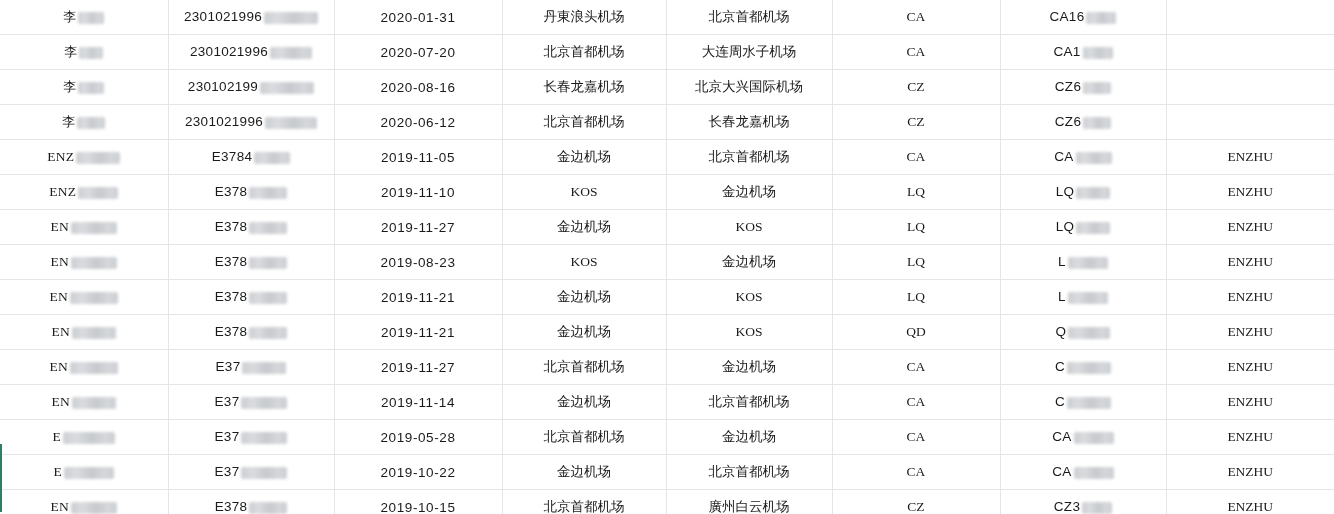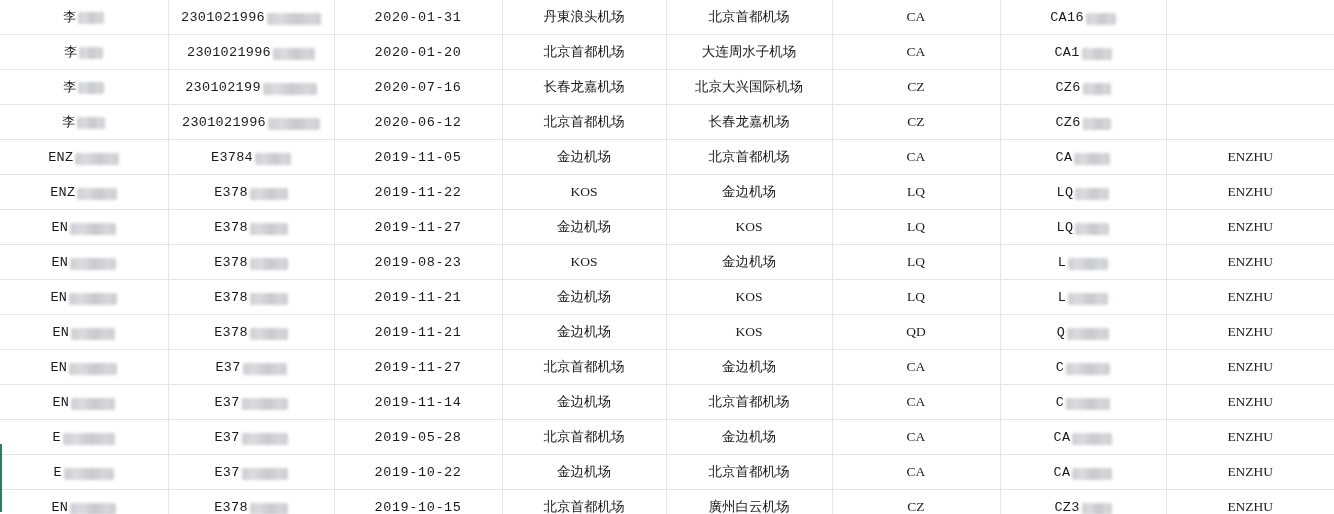--- a/index.html
+++ b/index.html
@@ -53,40 +53,40 @@
 
   
   .cellwrap {
     display: inline-flex;
     align-items: center;
     justify-content: center;
     gap: 2px;
     max-width: 100%;
   }
   .txt {
-    font-family: Liberation Mono, monospace;
+    font-family: Liberation Serif, serif;
     letter-spacing: 0.2px;
   }
   .mono {
-    font-family: Liberation Mono, monospace;
+    font-family: Liberation Sans, sans-serif;
     letter-spacing: 0.3px;
   }
   .redact {
     display: inline-block;
     height: 12px;
     border-radius: 2px;
     background: linear-gradient(90deg, #c9ccd0 0%, #d8dadd 25%, #c4c7cb 55%, #d3d5d8 80%, #c9ccd0 100%);
     filter: blur(1.6px);
     opacity: 0.95;
     vertical-align: middle;
     position: relative;
     top: 1px;
   }
   .date {
-    font-family: Liberation Mono, monospace;
+    font-family: Liberation Sans, sans-serif;
     letter-spacing: 0.6px;
   }
   .left-tick {
     position: absolute;
     left: 0;
     width: 2px;
     background: #2f7d68;
   }
   .cn { font-family: "DejaVu Sans", sans-serif; font-size: 13px; }
 </style>
@@ -128,40 +128,40 @@
         </tr>
         <tr>
           <td class="sep"><span class="cellwrap">
               <span class="txt cn">李</span>
               <span class="redact" style="width: 24px;"></span>
             </span></td>
           <td class="sep"><span class="cellwrap">
               <span class="mono">2301021996</span>
               <span class="redact" style="width: 42px;"></span>
             </span></td>
-          <td class="sep date">2020-01-20</td>
+          <td class="sep date">2020-07-20</td>
           <td class="sep cn">北京首都机场</td>
           <td class="sep cn">大连周水子机场</td>
           <td class="sep">CA</td>
           <td class="sep"><span class="cellwrap">
               <span class="mono">CA1</span>
               <span class="redact" style="width: 30px;"></span>
             </span></td>
           <td></td>
         </tr>
         <tr>
           <td class="sep"><span class="cellwrap">
               <span class="txt cn">李</span>
               <span class="redact" style="width: 26px;"></span>
             </span></td>
           <td class="sep"><span class="cellwrap">
               <span class="mono">230102199</span>
               <span class="redact" style="width: 54px;"></span>
             </span></td>
-          <td class="sep date">2020-07-16</td>
+          <td class="sep date">2020-08-16</td>
           <td class="sep cn">长春龙嘉机场</td>
           <td class="sep cn">北京大兴国际机场</td>
           <td class="sep">CZ</td>
           <td class="sep"><span class="cellwrap">
               <span class="mono">CZ6</span>
               <span class="redact" style="width: 28px;"></span>
             </span></td>
           <td></td>
         </tr>
         <tr>
@@ -204,21 +204,21 @@
         </tr>
         <tr>
           <td class="sep"><span class="cellwrap">
               <span class="txt">ENZ</span>
               <span class="redact" style="width: 40px;"></span>
             </span></td>
           <td class="sep"><span class="cellwrap">
               <span class="mono">E378</span>
               <span class="redact" style="width: 38px;"></span>
             </span></td>
-          <td class="sep date">2019-11-22</td>
+          <td class="sep date">2019-11-10</td>
           <td class="sep">KOS</td>
           <td class="sep cn">金边机场</td>
           <td class="sep">LQ</td>
           <td class="sep"><span class="cellwrap">
               <span class="mono">LQ</span>
               <span class="redact" style="width: 34px;"></span>
             </span></td>
           <td>ENZHU</td>
         </tr>
         <tr>

